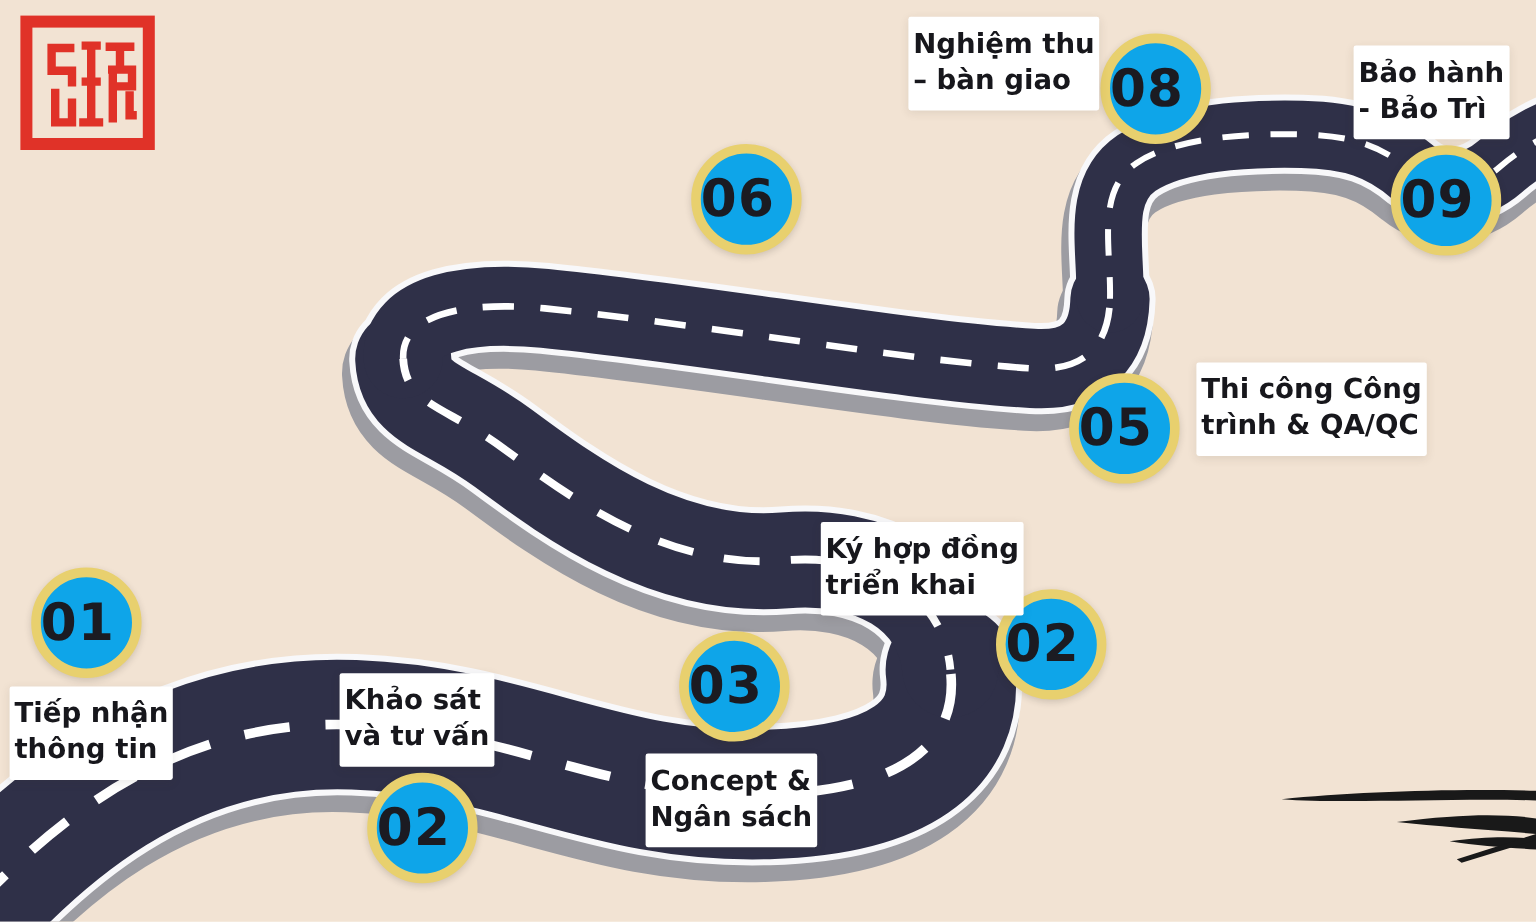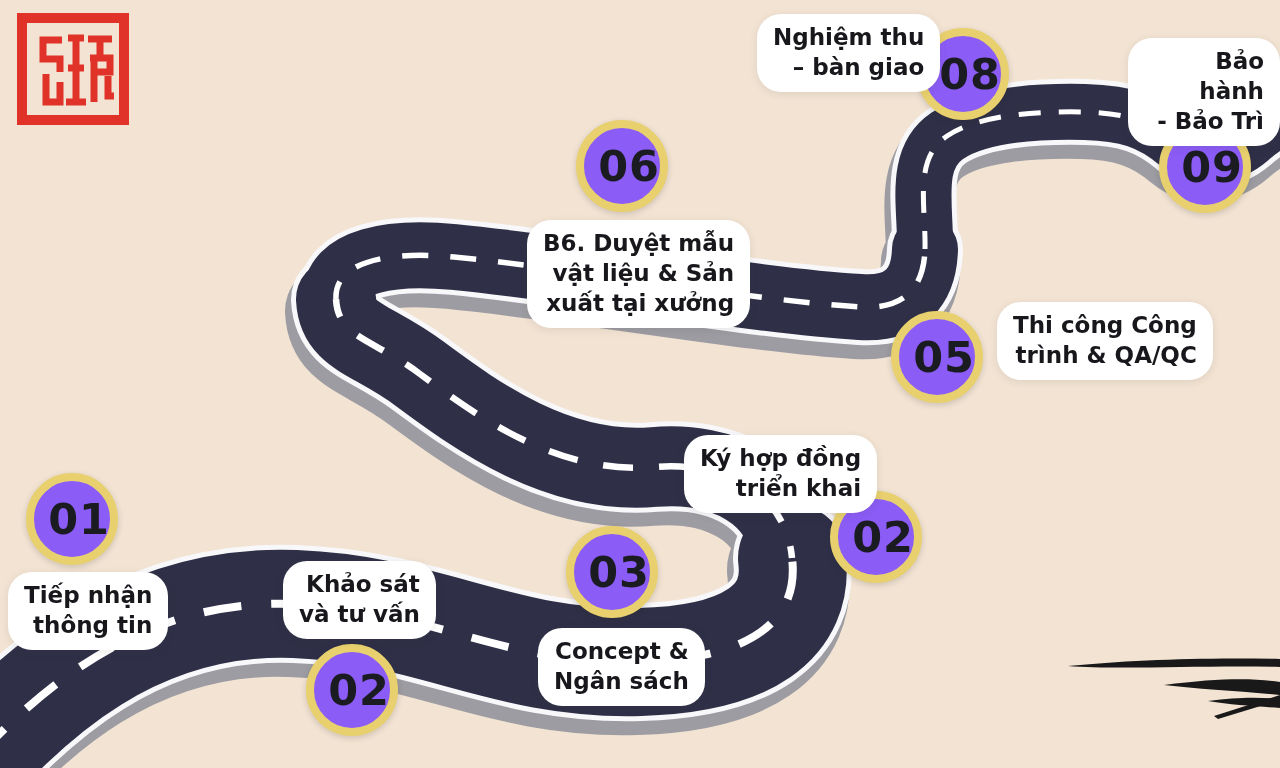--- a/index.html
+++ b/index.html
@@ -9,34 +9,33 @@
     background:#f2e3d3;
     font-family:"DejaVu Sans",sans-serif;
   }
   .road-svg,.logo-svg,.ink-svg{position:absolute;display:block;}
   .road-svg{left:0;top:0;}
   .logo-svg{left:16px;top:12px;}
   .ink-svg{left:1058px;top:638px;}
   .badge{
     position:absolute;width:92px;height:92px;box-sizing:border-box;
     border:8px solid #e8d06e;border-radius:50%;
-    background:#8b5cf6;display:flex;align-items:center;justify-content:flex-end;
+    background:#0ea5e9;display:flex;align-items:center;justify-content:flex-start;
     box-shadow:0 2px 6px rgba(40,35,30,.18);
     z-index:5;
   }
   .badge-num{
     font-size:43px;font-weight:800;color:#1b1b22;letter-spacing:1px;line-height:1;
   }
   .pill{
-    position:absolute;background:#ffffff;border-radius:24px;
-    padding:9px 16px;color:#17171c;font-size:23px;font-weight:700;
+    position:absolute;background:#ffffff;border-radius:2px;
+    padding:9px 4px;color:#17171c;font-size:23px;font-weight:700;
     line-height:1.3;white-space:pre-line;
     box-shadow:0 2px 8px rgba(60,50,40,.10);
     z-index:6;
-    text-align:right;
   }
 </style>
 </head>
 <body>
 
 <div class="stage">
 
   <svg class="road-svg" width="1280" height="768" viewBox="0 0 1280 768" aria-hidden="true">
 
     <g transform="translate(-4,12)" fill="none" stroke="#9c9ca2" stroke-linecap="round">
@@ -118,23 +117,20 @@
   <div class="badge" style="left:830px;top:491px">
     <span class="badge-num">02</span>
   </div>
   <div class="pill" style="left:684px;top:435px">Ký hợp đồng
 triển khai</div>
 
 
   <div class="badge" style="left:576px;top:120px">
     <span class="badge-num">06</span>
   </div>
-  <div class="pill" style="left:527px;top:220px">B6. Duyệt mẫu
-vật liệu &amp; Sản
-xuất tại xưởng</div>
 
   <div class="badge" style="left:891px;top:311px">
     <span class="badge-num">05</span>
   </div>
   <div class="pill" style="left:997px;top:302px">Thi công Công
 trình &amp; QA/QC</div>
 
   <div class="badge" style="left:917px;top:28px">
     <span class="badge-num">08</span>
   </div>

